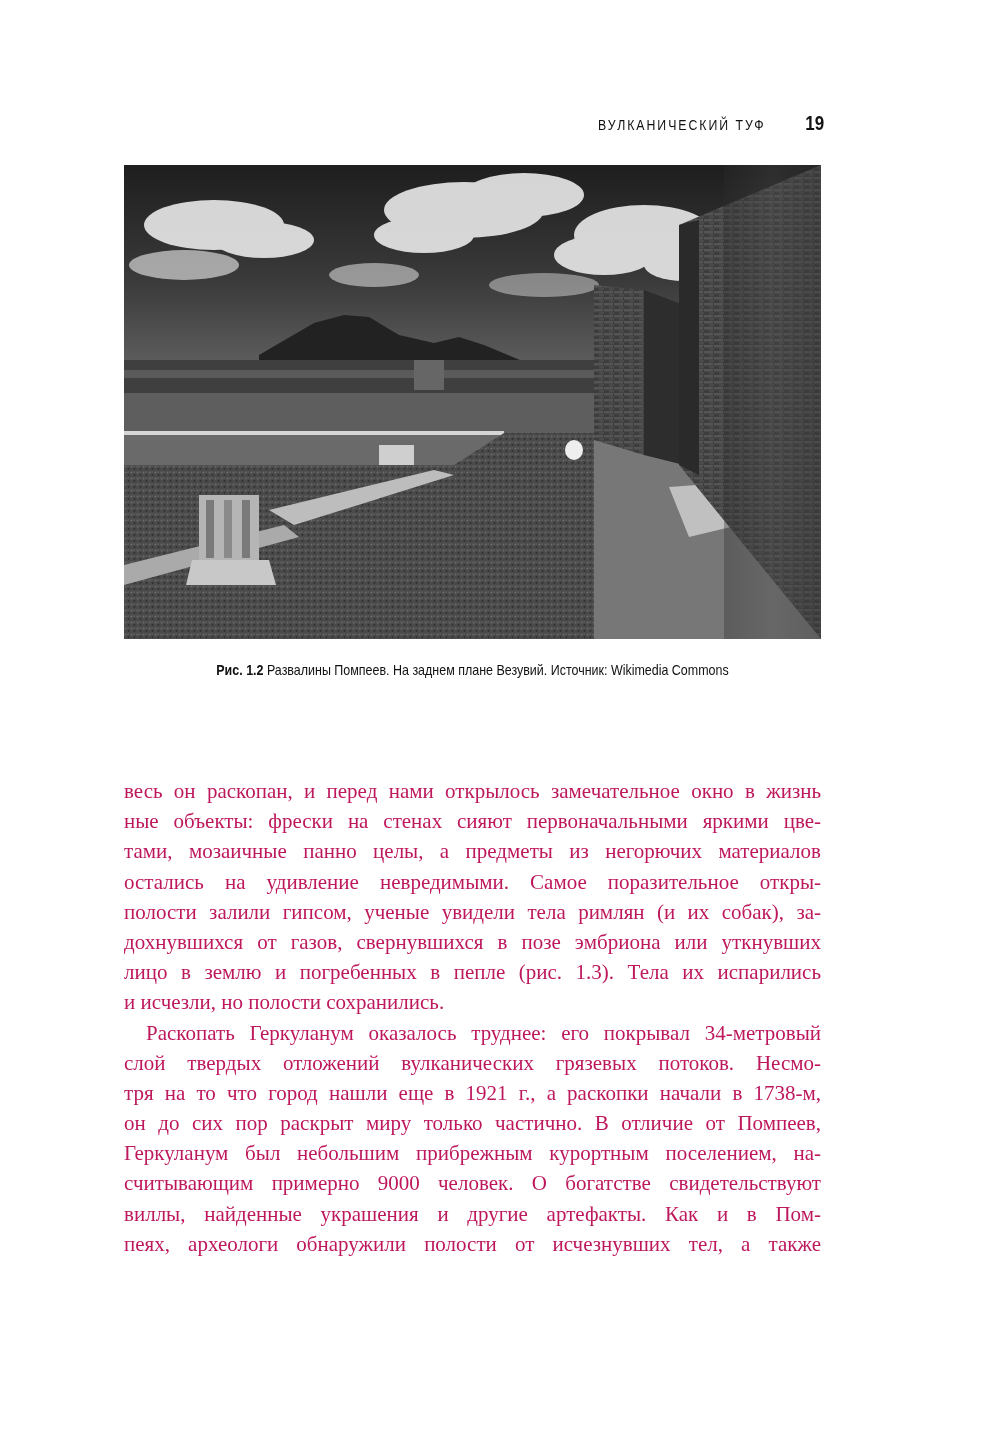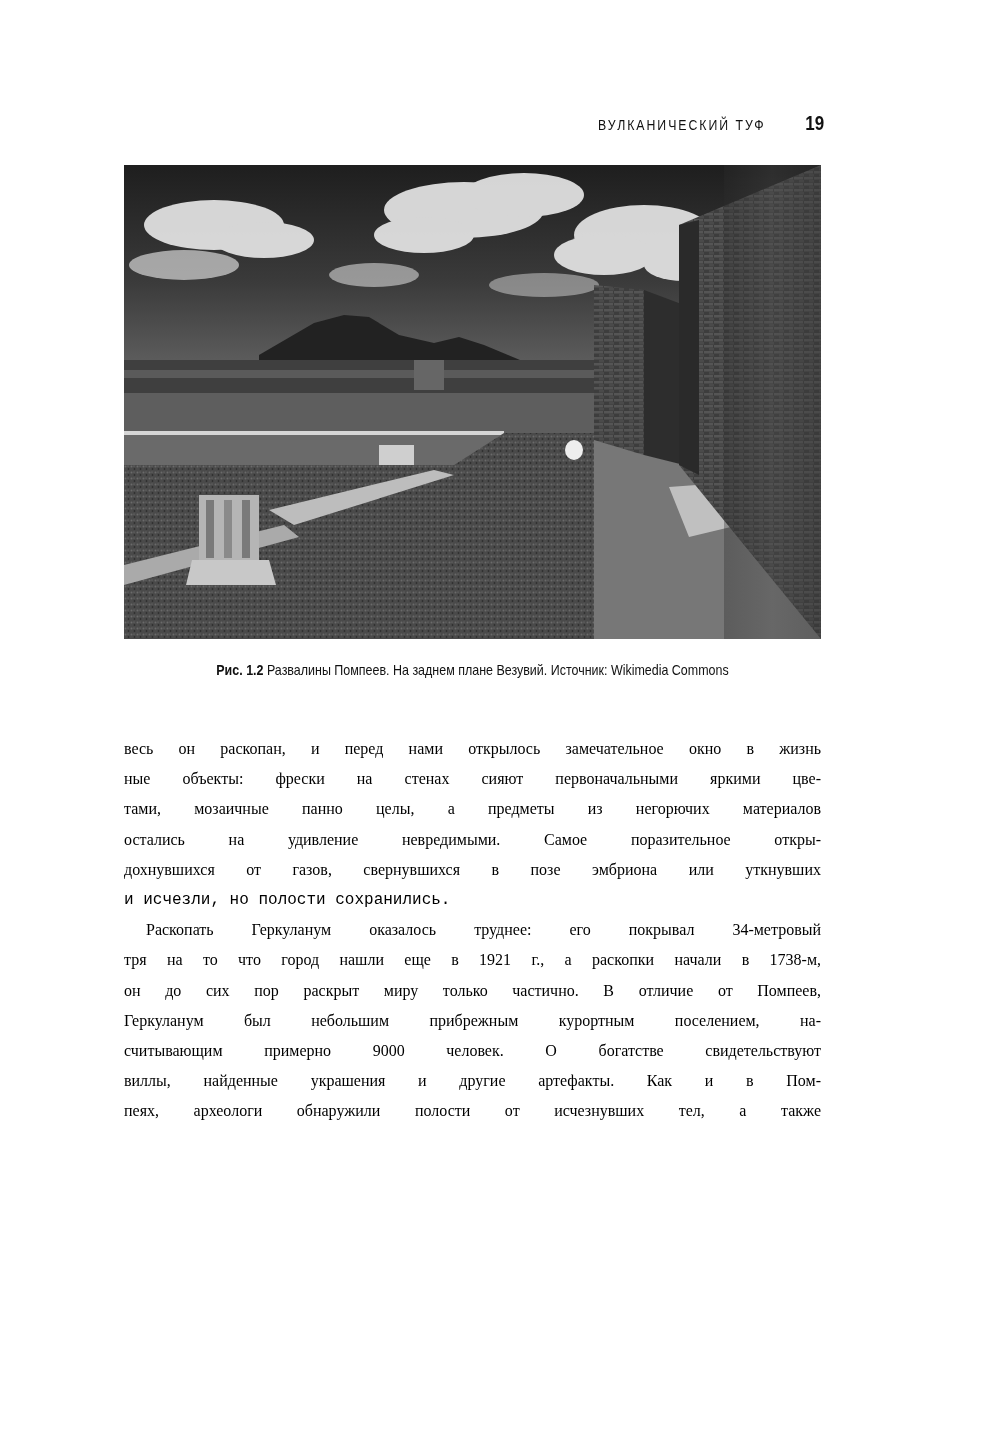--- a/index.html
+++ b/index.html
@@ -16,26 +16,26 @@
     background: #777; overflow: hidden;
   }
   .figure svg { display: block; width: 100%; height: 100%; }
   .caption {
     position: absolute; top: 662px; left: 124px; width: 697px; text-align: center;
     font-family: "Liberation Sans", sans-serif; font-size: 14.5px; color: #111;
     transform: scaleX(0.86); transform-origin: center; white-space: nowrap;
   }
   .caption b { font-weight: bold; }
   .body-text {
-    position: absolute; left: 124px; top: 734px; width: 697px;
-    font-family: "Liberation Serif", serif; font-size: 16px; line-height: 30.2px;
-    color: #000000;
+    position: absolute; left: 124px; top: 776px; width: 697px;
+    font-family: "Liberation Serif", serif; font-size: 21px; line-height: 30.2px;
+    color: #be185d;
   }
   .line { display: block; text-align: justify; text-align-last: justify; white-space: nowrap; height: 30.2px; overflow: visible; }
-  .line.last { text-align-last: left; font-family: Liberation Mono, monospace; }
+  .line.last { text-align-last: left; }
   .line.indent { padding-left: 22px; }
 </style>
 </head>
 <body>
 
 <div class="running-head">
   <span class="running-title">ВУЛКАНИЧЕСКИЙ ТУФ</span>
   <span class="page-num">19</span>
 </div>
 
@@ -119,25 +119,28 @@
 </div>
 
 <div class="caption"><b>Рис. 1.2</b><span> Развалины Помпеев. На заднем плане Везувий. Источник: Wikimedia Commons</span></div>
 
 <div class="body-text">
   <div>
     <span class="line">весь он раскопан, и перед нами открылось замечательное окно в жизнь</span>
     <span class="line">ные объекты: фрески на стенах сияют первоначальными яркими цве-</span>
     <span class="line">тами, мозаичные панно целы, а предметы из негорючих материалов</span>
     <span class="line">остались на удивление невредимыми. Самое поразительное откры-</span>
+    <span class="line">полости залили гипсом, ученые увидели тела римлян (и их собак), за-</span>
     <span class="line">дохнувшихся от газов, свернувшихся в позе эмбриона или уткнувших</span>
+    <span class="line">лицо в землю и погребенных в пепле (рис. 1.3). Тела их испарились</span>
     <span class="line last">и исчезли, но полости сохранились.</span>
   </div>
   <div>
     <span class="line indent">Раскопать Геркуланум оказалось труднее: его покрывал 34-метровый</span>
+    <span class="line">слой твердых отложений вулканических грязевых потоков. Несмо-</span>
     <span class="line">тря на то что город нашли еще в 1921 г., а раскопки начали в 1738-м,</span>
     <span class="line">он до сих пор раскрыт миру только частично. В отличие от Помпеев,</span>
     <span class="line">Геркуланум был небольшим прибрежным курортным поселением, на-</span>
     <span class="line">считывающим примерно 9000 человек. О богатстве свидетельствуют</span>
     <span class="line">виллы, найденные украшения и другие артефакты. Как и в Пом-</span>
     <span class="line">пеях, археологи обнаружили полости от исчезнувших тел, а также</span>
   </div>
 </div>
 
 </body></html>

